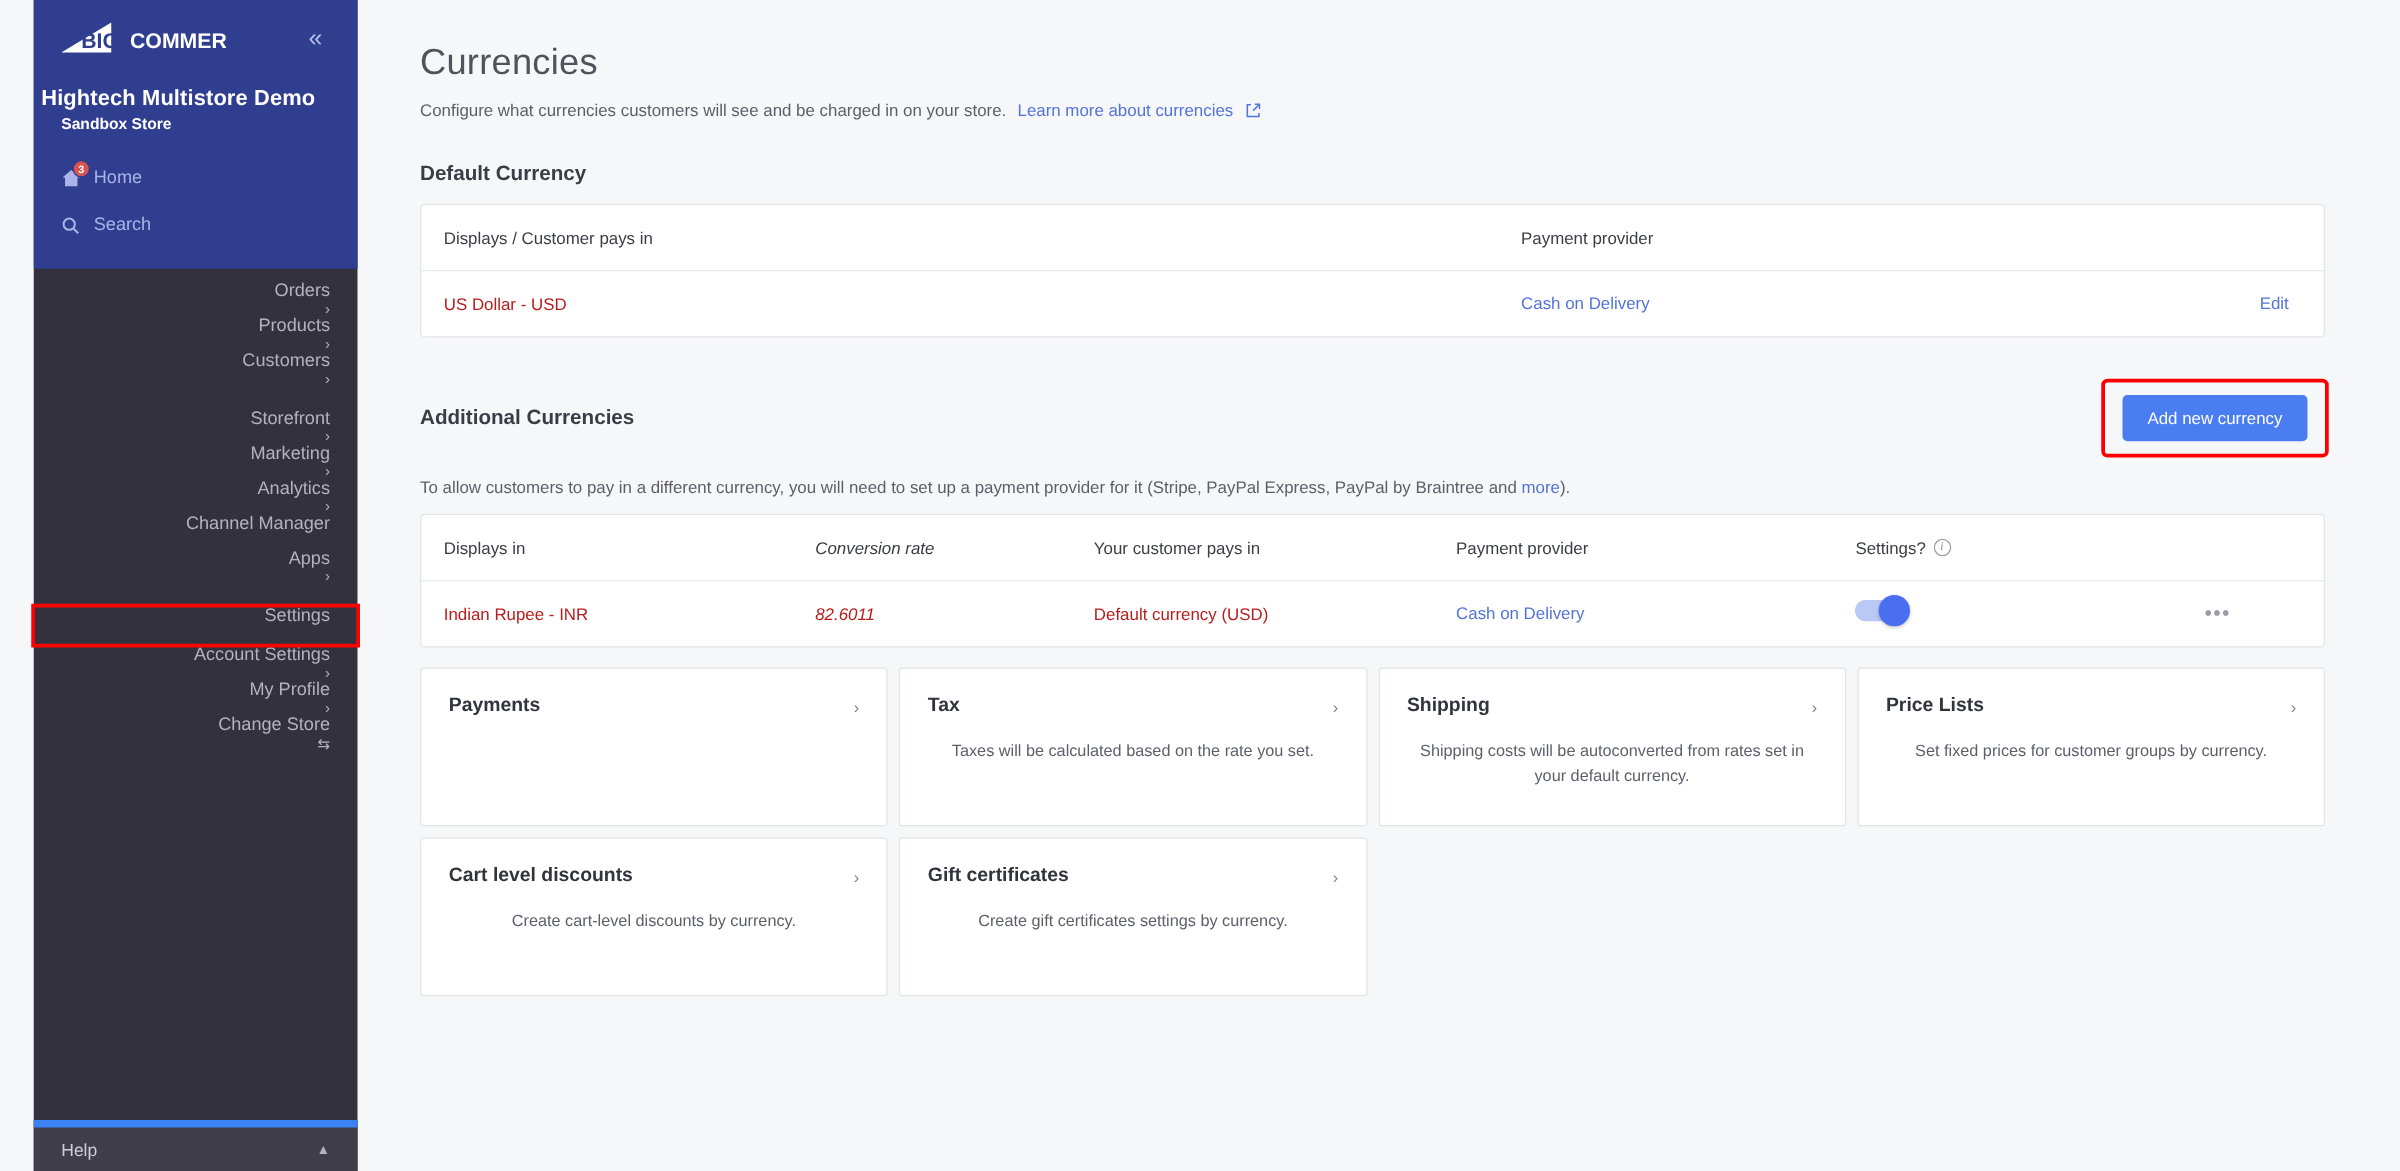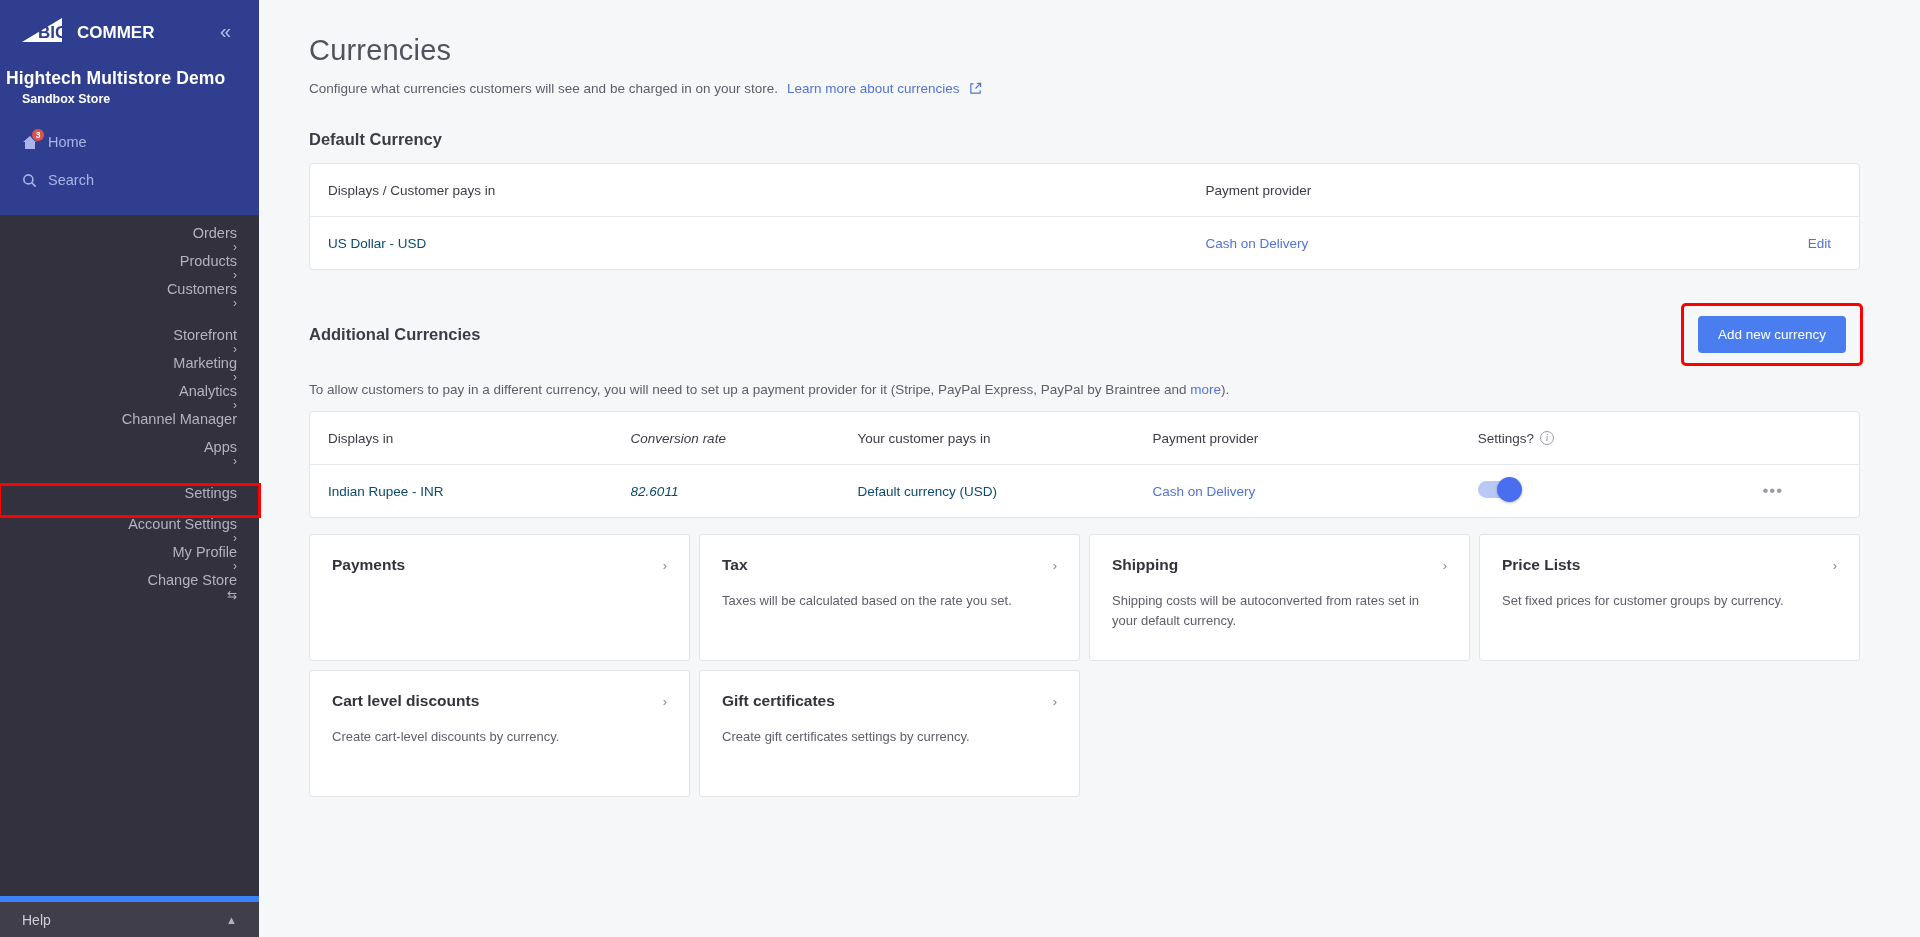--- a/index.html
+++ b/index.html
@@ -10,20 +10,21 @@
     overflow: hidden;
   }
   .app { display: flex; width: 1920px; height: 937px; }
 
   
   .sidebar {
     width: 259px; height: 937px; flex: 0 0 259px;
     background: #34313f;
     display: flex; flex-direction: column;
     position: relative;
+    margin-left: 27px;
   }
   .sb-top { background: #2f3e8f; padding: 0 0 16px 0; }
   .sb-brandrow {
     display: flex; align-items: center; justify-content: space-between;
     padding: 17px 24px 0 22px;
   }
   .logo { display: flex; align-items: flex-end; }
   .logo svg { display: block; }
   .collapse-icon {
     color: #b9c0e8; font-size: 20px; line-height: 1;
@@ -132,21 +133,21 @@
     border-radius: 4px; margin-top: 14px;
     overflow: hidden;
   }
   .tr {
     display: flex; align-items: center;
     padding: 0 18px;
   }
   .tr.head { height: 53px; border-bottom: 1px solid #e8e9ed; }
   .tr.body { height: 52px; }
   .th { font-size: 13.5px; color: #3c3c46; font-weight: normal; }
-  .td { font-size: 13.5px; color: #0c4a6e; }
+  .td { font-size: 13.5px; color: #b91c1c; }
 
   
   .dc-c1 { width: 58%; }
   .dc-c2 { width: 33%; }
   .dc-c3 { width: 9%; text-align: right; padding-right: 10px; }
 
   
   .ac-c1 { width: 20%; }
   .ac-c2 { width: 15%; font-style: italic; }
   .ac-c3 { width: 19.5%; }
@@ -178,20 +179,21 @@
     color: #9b9ba6; font-size: 17px; letter-spacing: 1px;
     cursor: pointer; line-height: 1;
   }
 
   
   .cards {
     display: grid;
     grid-template-columns: repeat(4, 1fr);
     gap: 9px;
     margin-top: 16px;
+    text-align: center;
   }
   .rcard {
     background: #fff; border: 1px solid #e3e4e8; border-radius: 3px;
     padding: 21px 22px 26px 22px;
     height: 127px; cursor: pointer;
     display: flex; flex-direction: column;
   }
   .rcard-head {
     display: flex; align-items: center; justify-content: space-between;
   }

